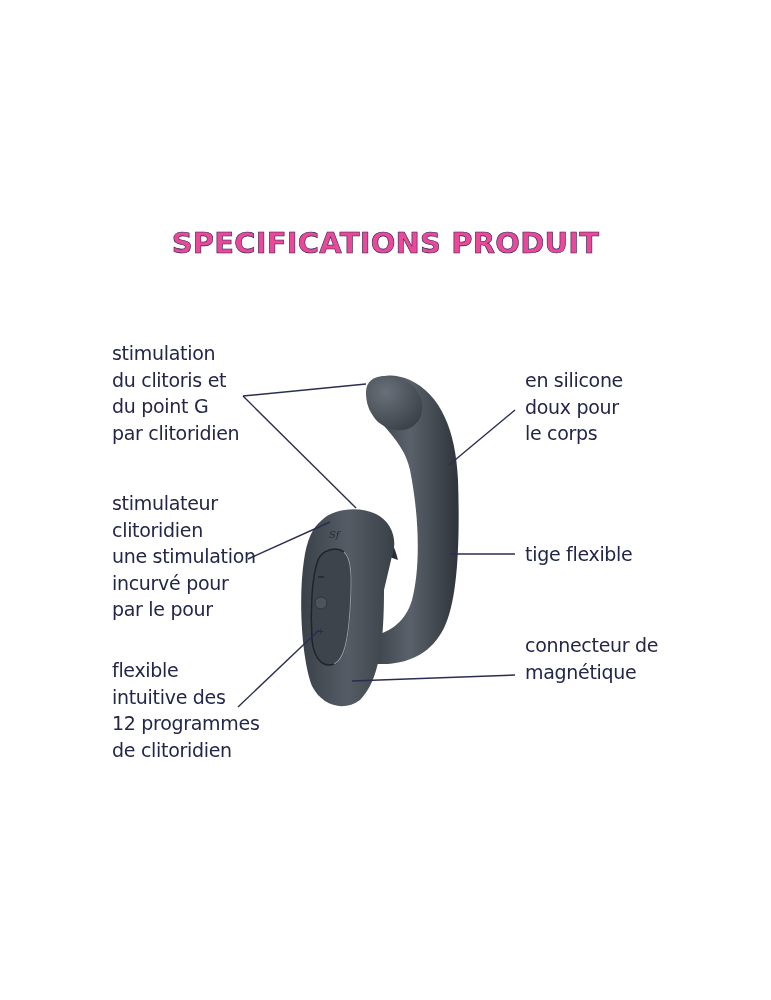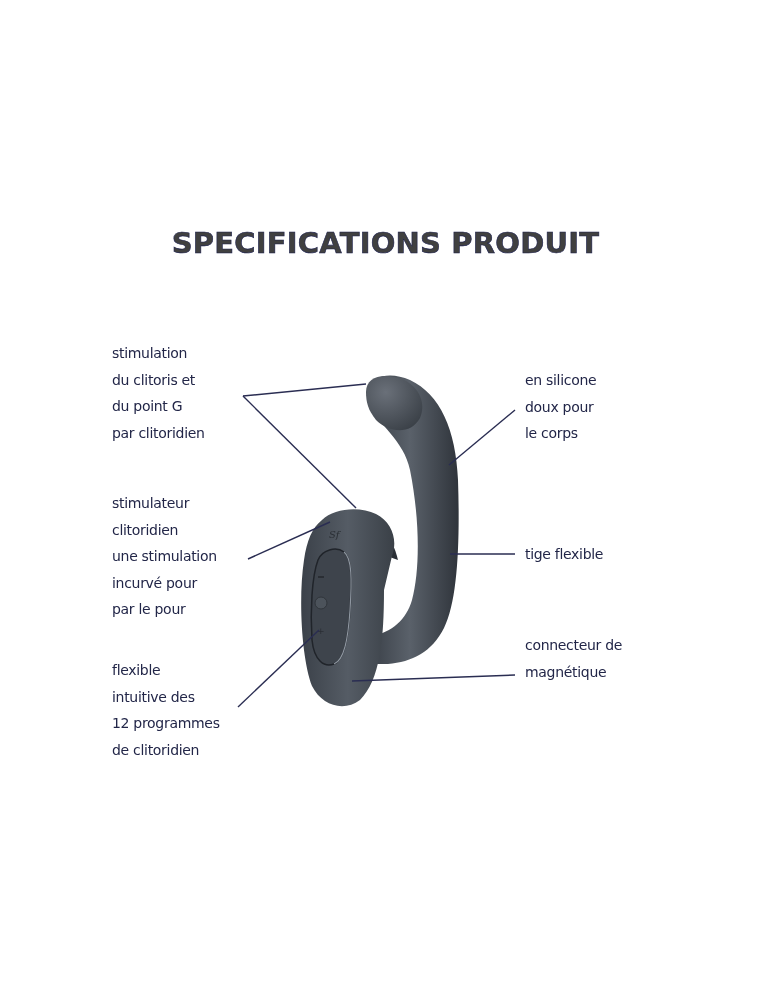--- a/index.html
+++ b/index.html
@@ -1,21 +1,21 @@
 <!DOCTYPE html>
 <html><head>
   <meta charset="utf-8">
   <style>
     html, body { margin: 0; padding: 0; background: #ffffff; }
     body { width: 771px; height: 1000px; position: relative; overflow: hidden;
            font-family: "DejaVu Sans", sans-serif; color: #1e2245; }
     .title { position: absolute; left: 0; right: 0; top: 226px; text-align: center;
              font-family: "DejaVu Sans", sans-serif; font-weight: 900; font-size: 29px;
-             letter-spacing: 0.2px; color: #404040; -webkit-text-stroke: 0.6px #1b1f4d; }
-    .label { position: absolute; font-size: 14px; line-height: 26.5px; color: #222648;
+             letter-spacing: 0.2px; color: #ec4899; -webkit-text-stroke: 0.6px #1b1f4d; }
+    .label { position: absolute; font-size: 19px; line-height: 26.5px; color: #222648;
              white-space: nowrap; font-weight: 500; letter-spacing: -0.3px; }
     .label span { display: block; }
     svg.art { position: absolute; left: 0; top: 0; }
   </style>
 </head>
 <body>
 
 <div class="title">SPECIFICATIONS PRODUIT</div>
 
 <svg class="art" width="771" height="1000" viewBox="0 0 771 1000">

